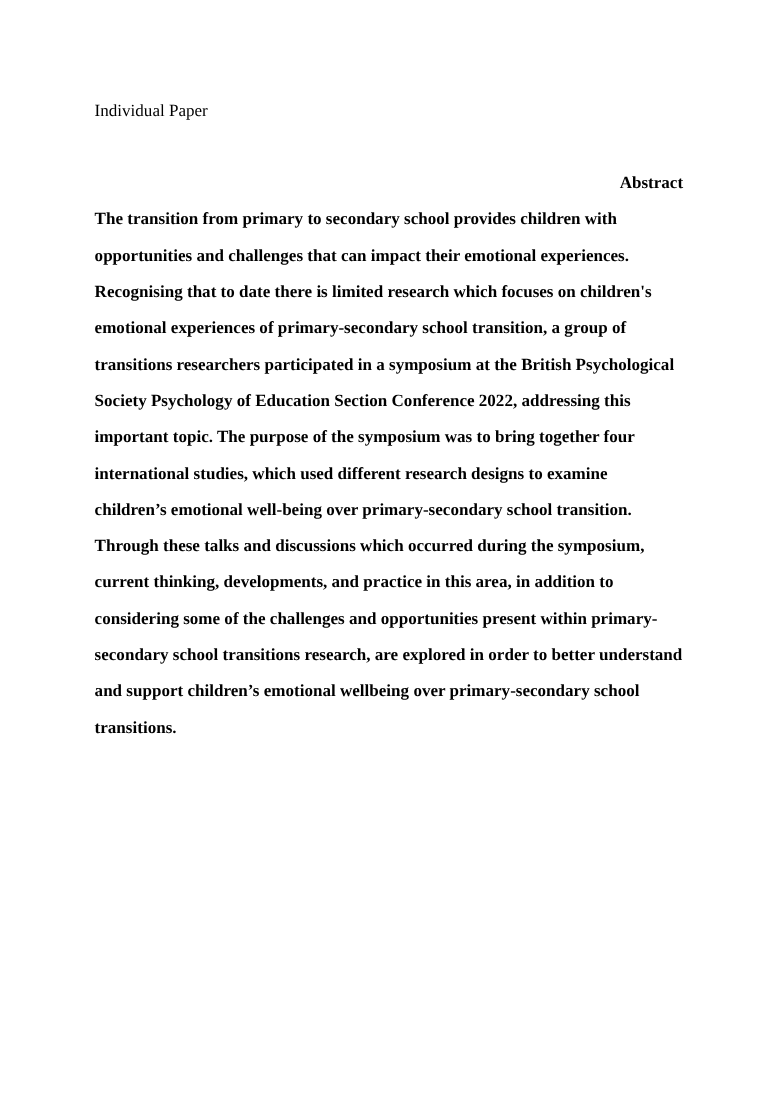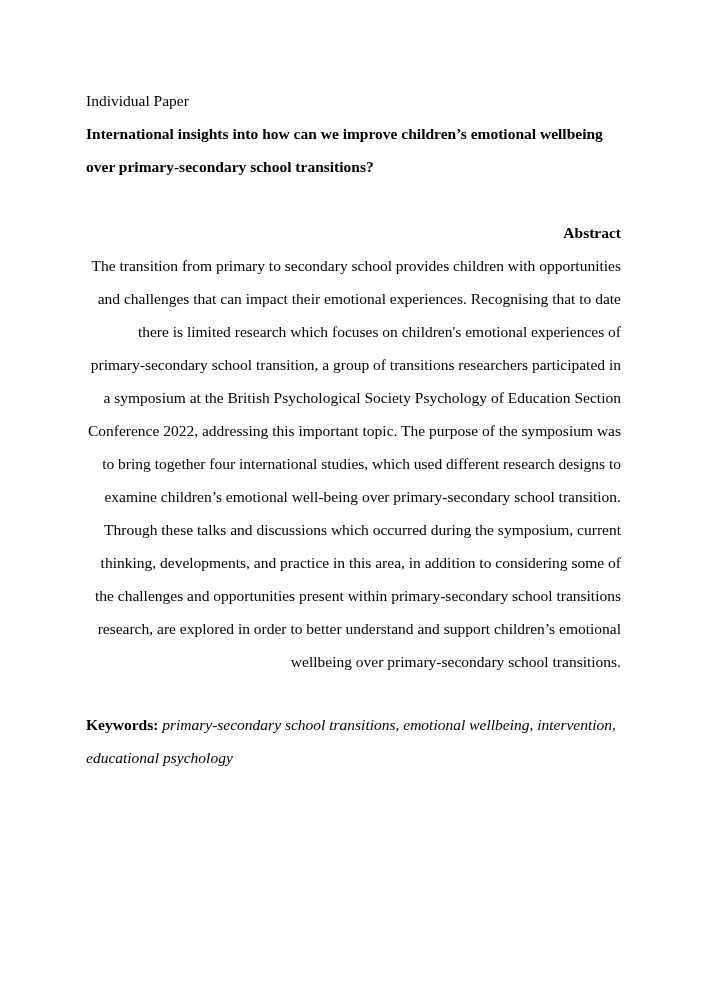--- a/index.html
+++ b/index.html
@@ -32,47 +32,42 @@
   }
   .paper-authors {
     font-weight: normal;
   }
   .abstract-heading {
     font-weight: bold;
     text-align: right;
     margin-top: 33px;
   }
   .abstract-body {
-    text-align: right;
+    text-align: left;
+    font-weight: bold;
   }
   .keywords {
     margin-top: 30px;
     text-align: left;
   }
   .keywords .label {
     font-weight: bold;
     font-style: normal;
   }
   .keywords .value {
     font-style: italic;
   }
 </style>
 </head>
 <body>
 
 <div class="page">
 
   <p class="doc-line paper-type">Individual Paper</p>
 
-  <p class="doc-para paper-title">International insights into how can we improve children’s emotional wellbeing over primary-secondary school transitions?</p>
 
 
   <p class="doc-line abstract-heading">Abstract</p>
 
   <p class="doc-para abstract-body">The transition from primary to secondary school provides children with opportunities and challenges that can impact their emotional experiences. Recognising that to date there is limited research which focuses on children's emotional experiences of primary-secondary school transition, a group of transitions researchers participated in a symposium at the British Psychological Society Psychology of Education Section Conference 2022, addressing this important topic. The purpose of the symposium was to bring together four international studies, which used different research designs to examine children’s emotional well-being over primary-secondary school transition. Through these talks and discussions which occurred during the symposium, current thinking, developments, and practice in this area, in addition to considering some of the challenges and opportunities present within primary-secondary school transitions research, are explored in order to better understand and support children’s emotional wellbeing over primary-secondary school transitions.</p>
 
-  <p class="doc-para keywords">
-    <span class="label">Keywords:</span>
-    <span> </span>
-    <span class="value">primary-secondary school transitions, emotional wellbeing, intervention, educational psychology</span>
-  </p>
 
 </div>
 
 </body></html>

